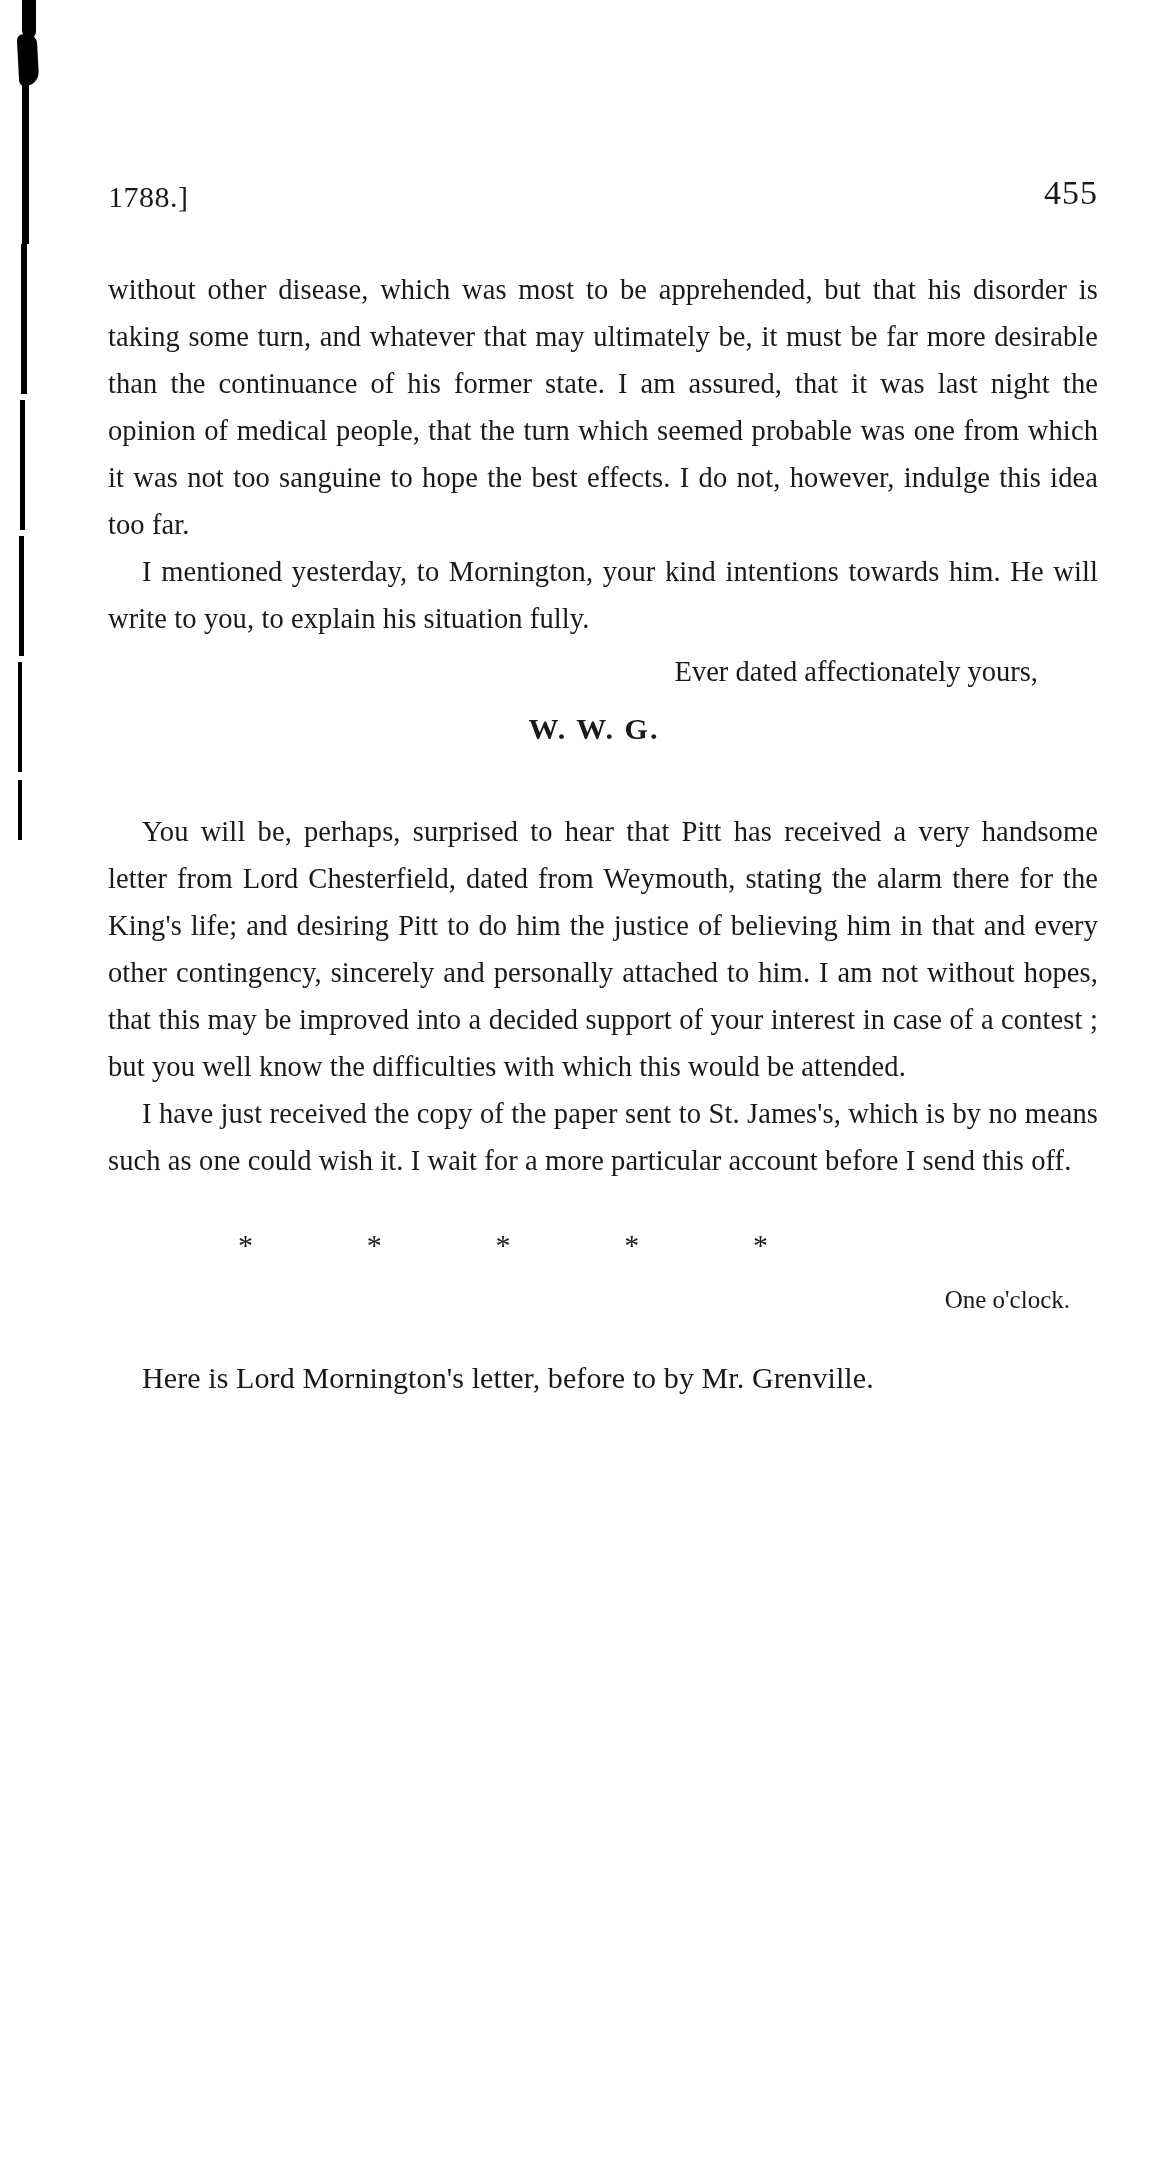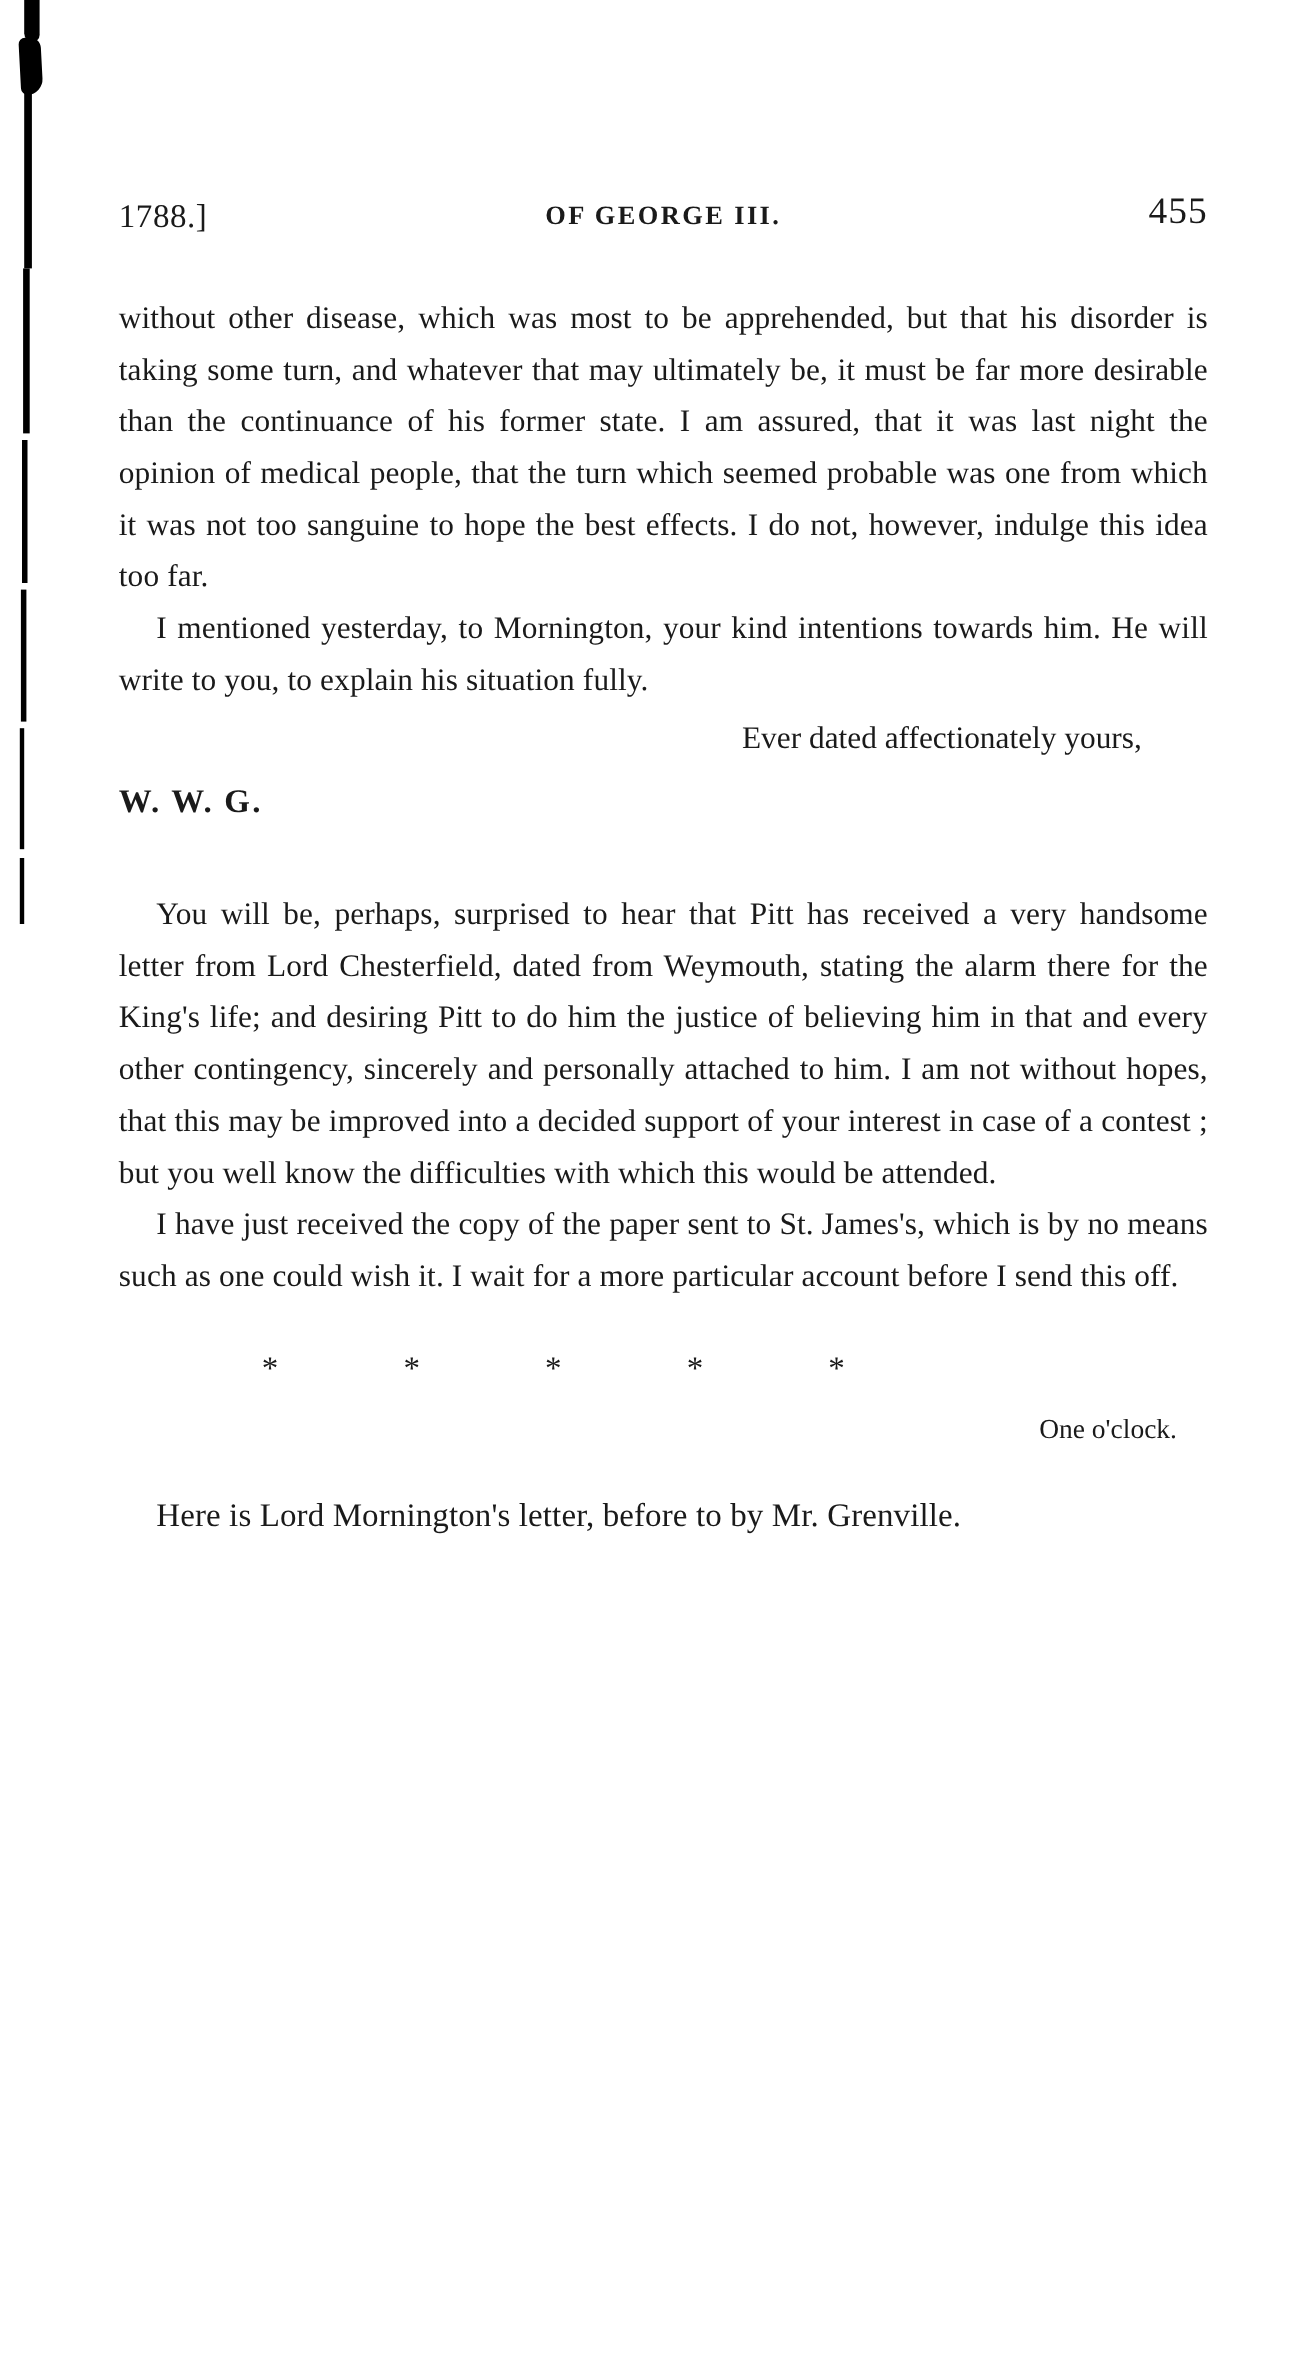--- a/index.html
+++ b/index.html
@@ -101,21 +101,21 @@
   .closing-line {
     font-size: 28.5px;
     line-height: 47px;
     text-align: right;
     padding-right: 60px;
     margin-top: 6px;
   }
   .signature {
     font-size: 30px;
     line-height: 47px;
-    text-align: left;
+    text-align: center;
     padding-right: 18px;
     letter-spacing: 2px;
     font-weight: 600;
     margin-top: 10px;
   }
 
   .asterisks {
     display: flex;
     justify-content: space-between;
     width: 530px;
@@ -149,21 +149,20 @@
     <div class="blob" style="left:20px;top:400px;width:5px;height:130px;"></div>
     <div class="blob" style="left:19px;top:536px;width:5px;height:120px;"></div>
     <div class="blob" style="left:18px;top:662px;width:4px;height:110px;"></div>
     <div class="blob" style="left:18px;top:780px;width:4px;height:60px;"></div>
   </div>
 
   <div class="content">
 
     <div class="runhead">
       <span class="folio-left">1788.]</span>
-      <span class="title">OF GEORGE III.</span>
       <span class="folio-right">455</span>
     </div>
 
     <div class="body-block">
 
       <p class="para noindent">without other disease, which was most to be apprehended, but that his disorder is taking some turn, and whatever that may ultimately be, it must be far more desirable than the continuance of his former state.  I am assured, that it was last night the opinion of medical people, that the turn which seemed probable was one from which it was not too sanguine to hope the best effects.  I do not, however, indulge this idea too far.</p>
 
       <p class="para indent">I mentioned yesterday, to Mornington, your kind intentions towards him.  He will write to you, to explain his situation fully.</p>
 
 

